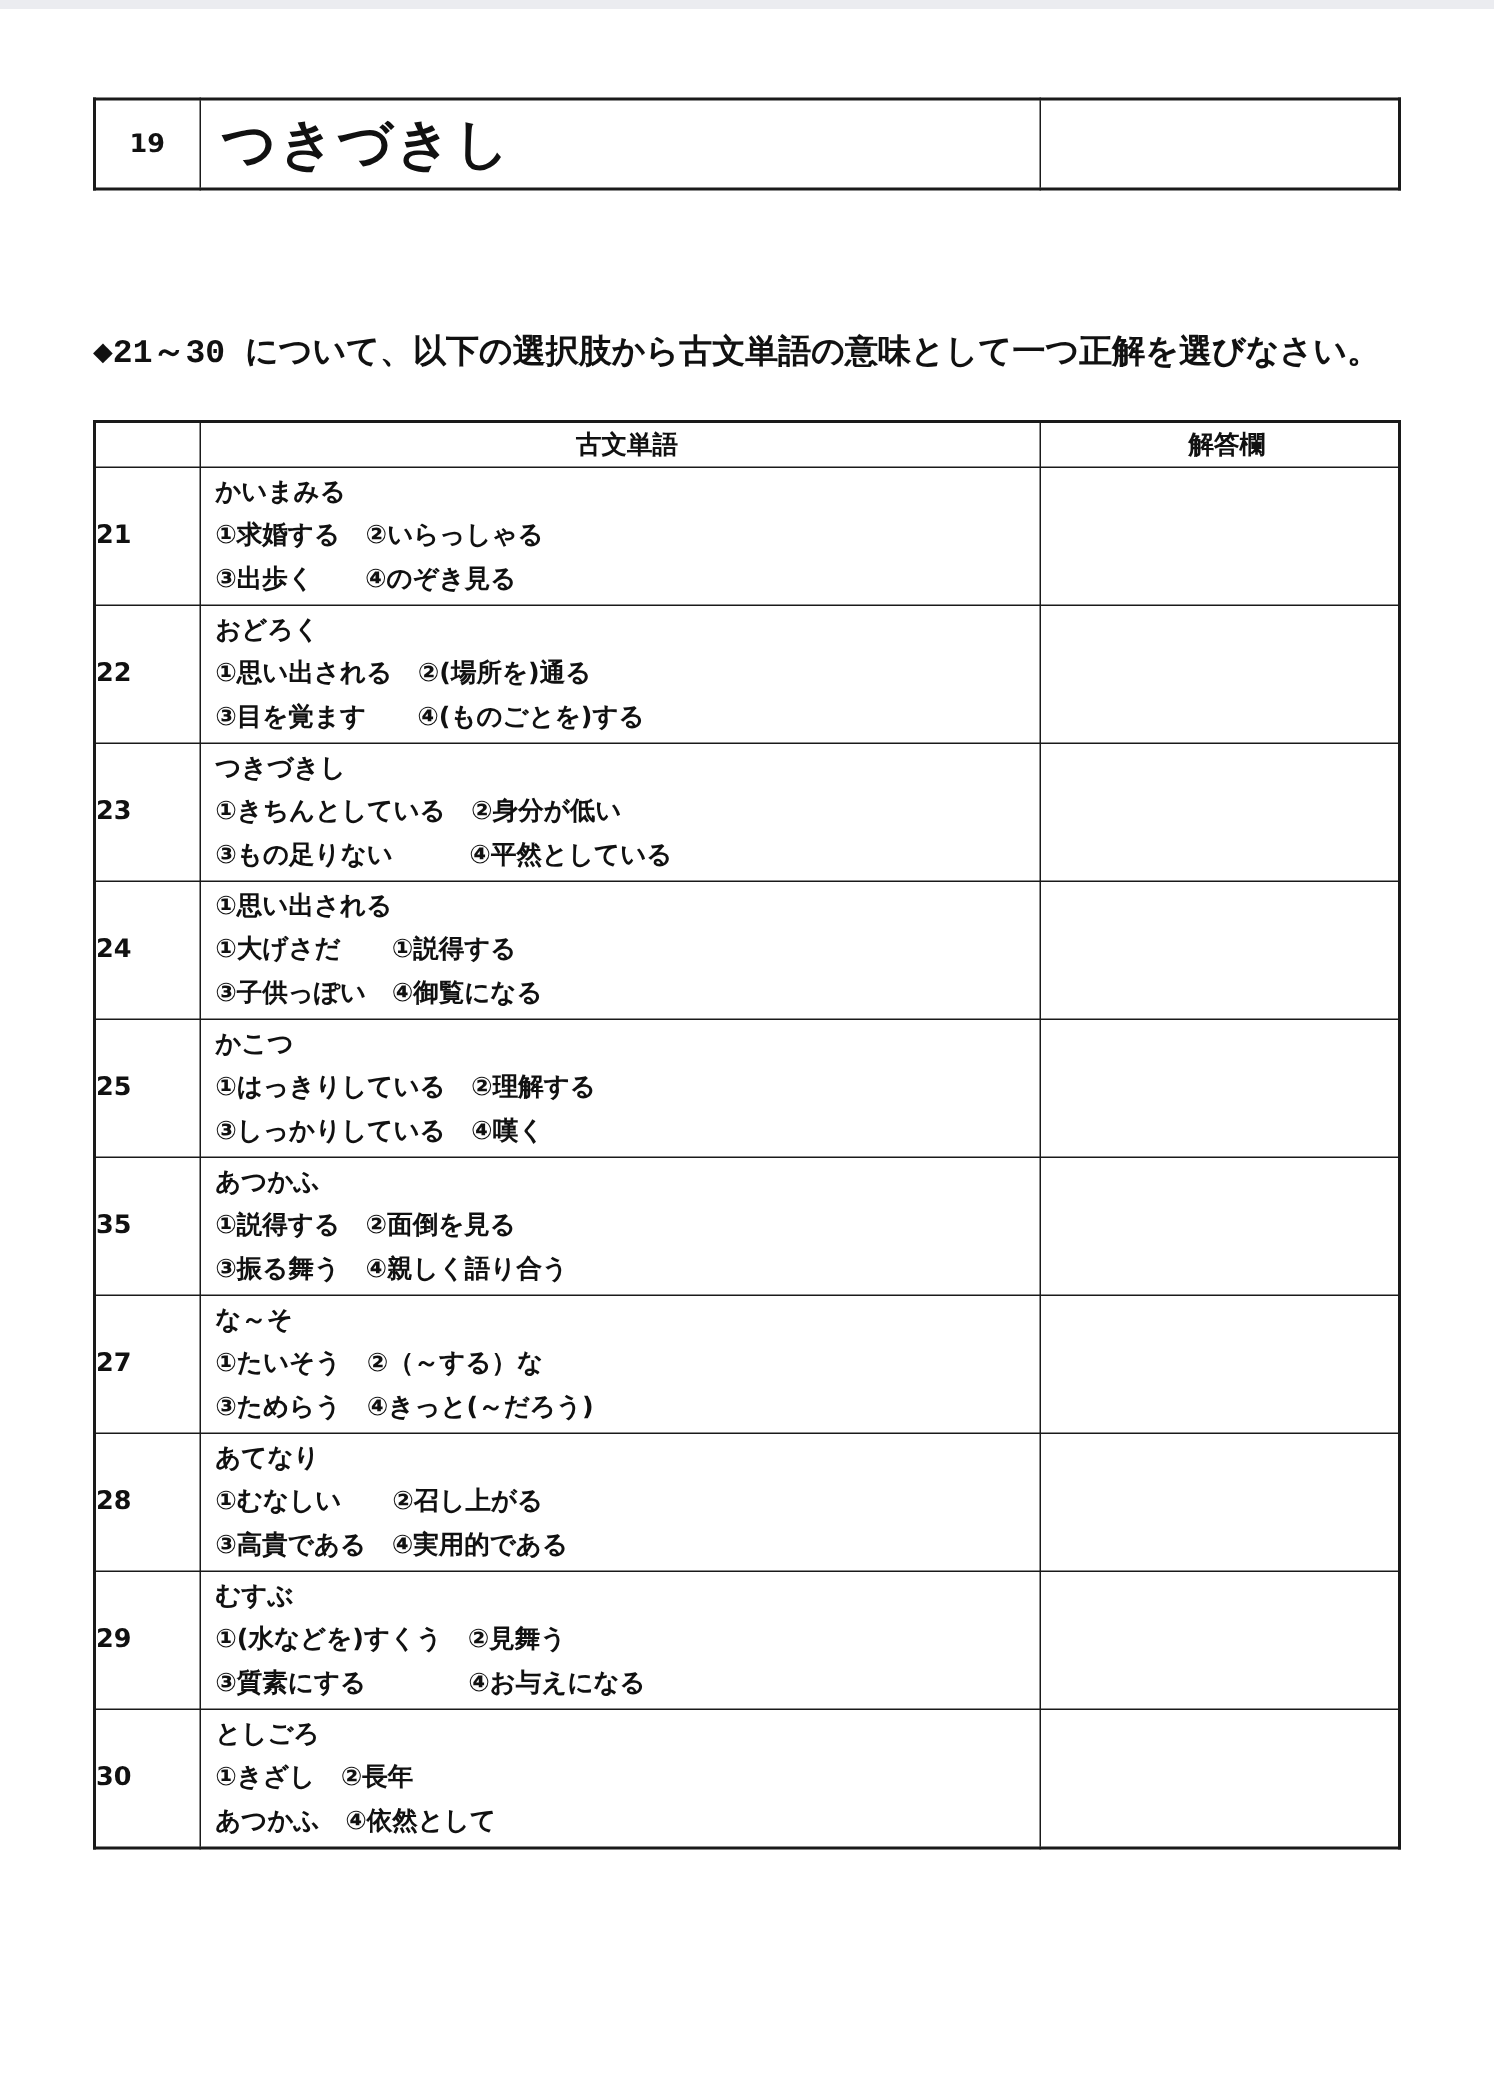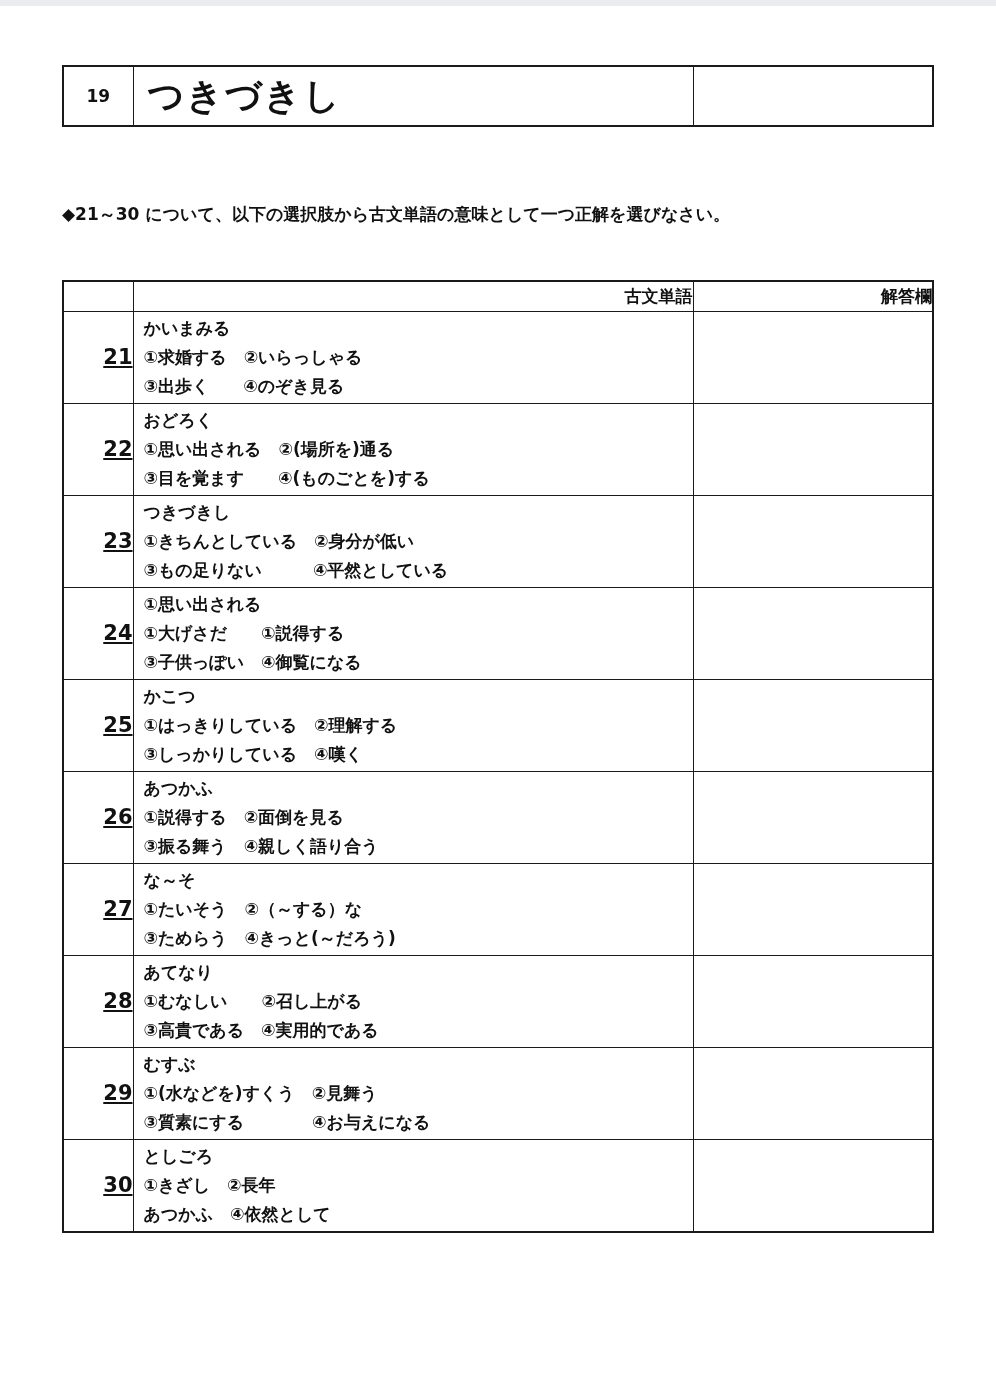--- a/index.html
+++ b/index.html
@@ -33,39 +33,39 @@
     text-align:center; vertical-align:middle;
     font-size:17px;
   }
   .words-table .word-cell {
     vertical-align:middle;
     padding-left:14px;
     font-size:36px; letter-spacing:2px;
   }
   
   .instruction {
-    position:absolute; left:62px; top:204px;
-    font-size:17px; line-height:20px;
+    position:absolute; left:62px; top:226px;
+    font-size:22px; line-height:20px;
     white-space:pre;
+    font-family:Liberation Mono, monospace;
   }
   
   .quiz-table { top:280px; width:870px; }
   .quiz-table col.c-no { width:70px; }
   .quiz-table col.c-word { width:560px; }
   .quiz-table col.c-ans { width:240px; }
   .quiz-table tr.header-row { height:30px; }
   .quiz-table tr.q-row { height:91.5px; }
   .quiz-table .hdr-cell {
-    text-align:right; vertical-align:middle;
+    text-align:center; vertical-align:middle;
     padding-left:10px; font-size:17px;
   }
   .quiz-table .no-cell {
-    text-align:right; vertical-align:middle;
-    font-size:21px;
-    text-decoration:underline;
+    text-align:left; vertical-align:middle;
+    font-size:17px;
   }
   .quiz-table .word-cell {
     vertical-align:middle;
     padding:2px 4px 2px 10px;
     font-size:17px; line-height:29px;
     white-space:pre-wrap;
     margin-top:27px;
   }
   .answer-cell { background:#ffffff; }
 </style>
@@ -129,21 +129,21 @@
       <td class="answer-cell"></td>
     </tr>
 
     <tr class="q-row">
       <td class="no-cell">25</td>
       <td class="word-cell"><div>かこつ</div><div>①はっきりしている　②理解する</div><div>③しっかりしている　④嘆く</div></td>
       <td class="answer-cell"></td>
     </tr>
 
     <tr class="q-row">
-      <td class="no-cell">26</td>
+      <td class="no-cell">35</td>
       <td class="word-cell"><div>あつかふ</div><div>①説得する　②面倒を見る</div><div>③振る舞う　④親しく語り合う</div></td>
       <td class="answer-cell"></td>
     </tr>
 
     <tr class="q-row">
       <td class="no-cell">27</td>
       <td class="word-cell"><div>な～そ</div><div>①たいそう　②（～する）な</div><div>③ためらう　④きっと(～だろう)</div></td>
       <td class="answer-cell"></td>
     </tr>
 

